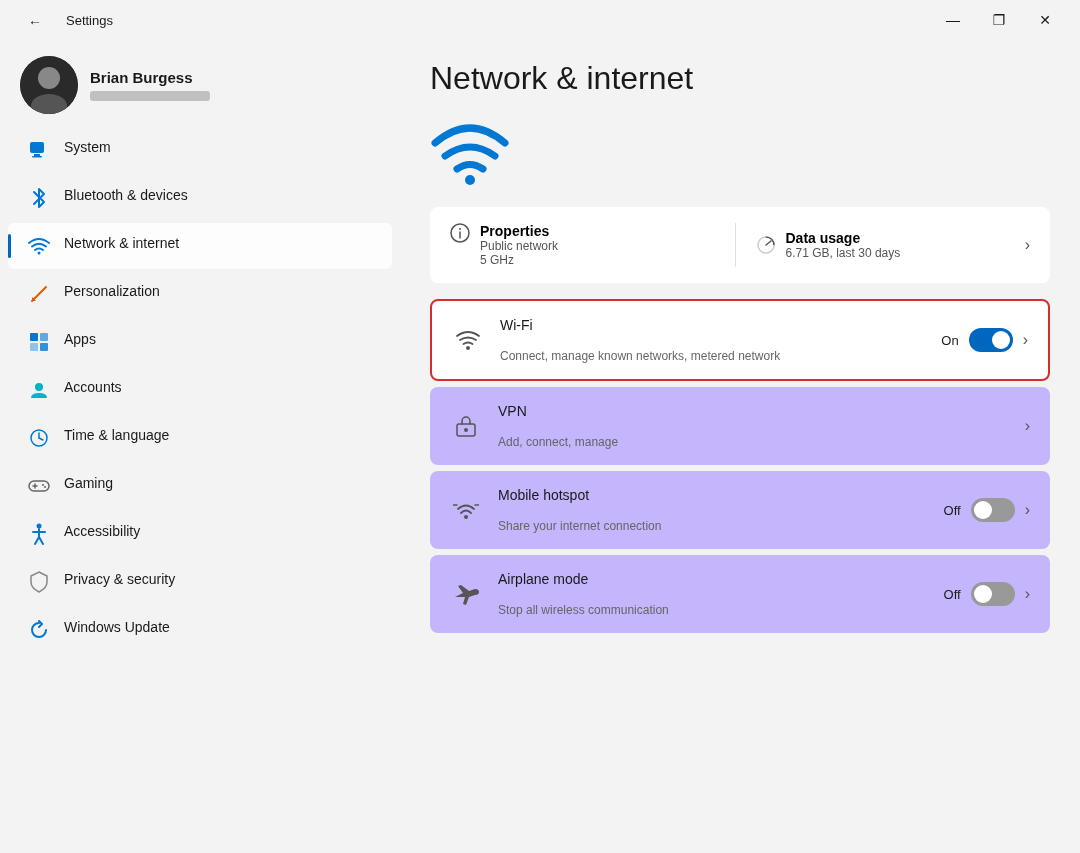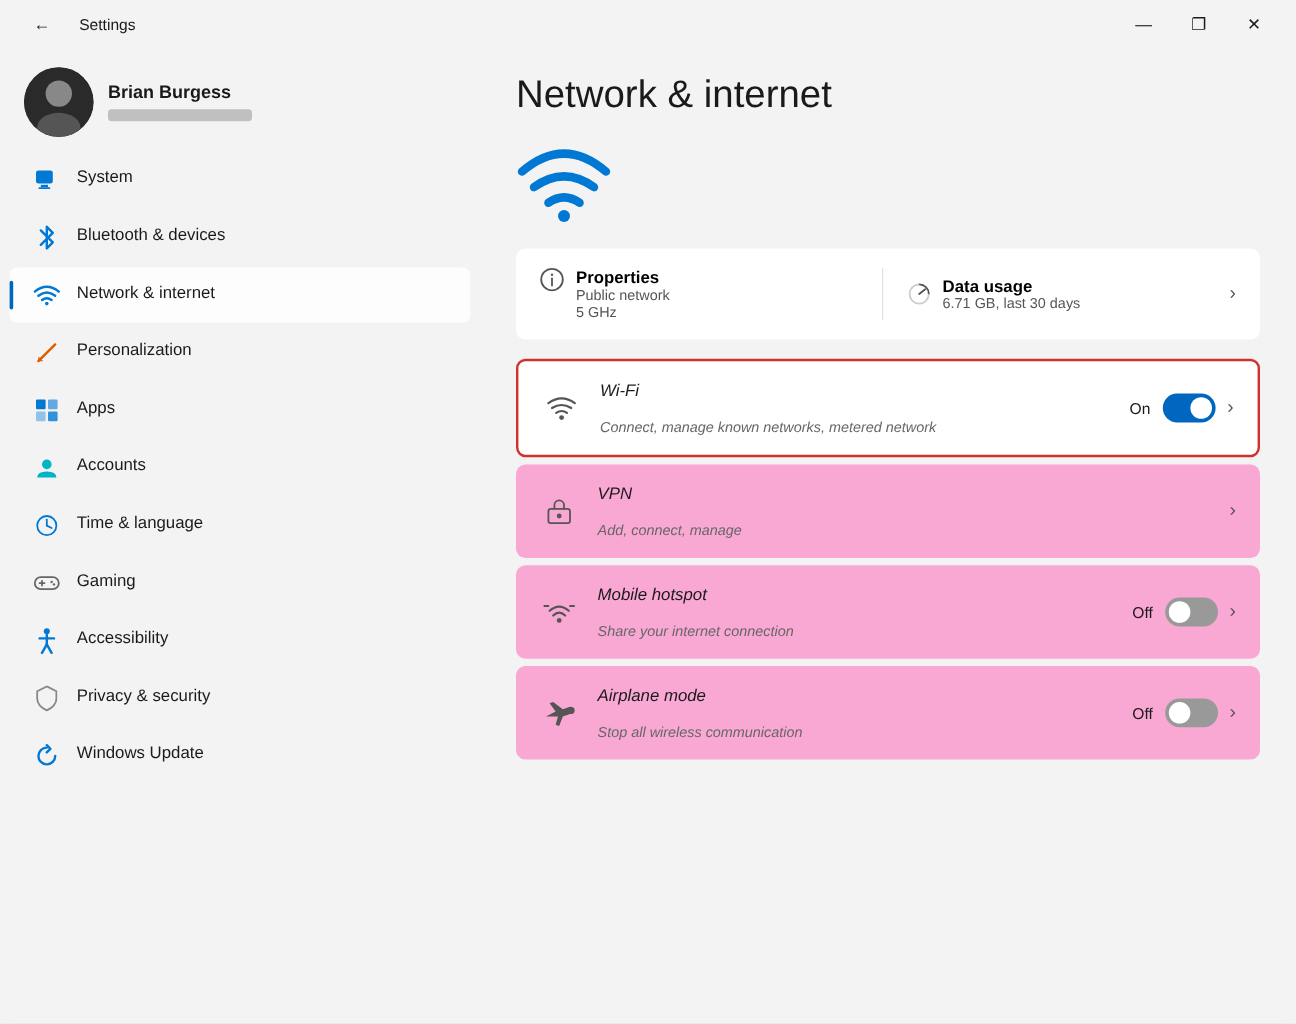--- a/index.html
+++ b/index.html
@@ -226,21 +226,21 @@
     .info-section-title { font-size: 14px; font-weight: 600; }
     .info-section-sub { font-size: 12px; color: #555; }
     .chevron-right {
       color: #555;
       font-size: 16px;
       margin-left: auto;
     }
 
     
     .setting-card {
-      background: #f9a8d4;
+      background: #c4b5fd;
       border-radius: 8px;
       margin-bottom: 6px;
       overflow: hidden;
     }
     .setting-row {
       display: flex;
       align-items: center;
       padding: 16px 20px;
       gap: 16px;
       cursor: pointer;
@@ -251,21 +251,21 @@
     }
     .setting-row-icon {
       width: 32px;
       height: 32px;
       display: flex;
       align-items: center;
       justify-content: center;
       flex-shrink: 0;
       color: #555;
     }
-    .setting-row-text { flex: 1; font-style: italic; }
+    .setting-row-text { flex: 1; }
     .setting-row-title { font-size: 14px; font-weight: 500; color: #1a1a1a; }
     .setting-row-sub { font-size: 12px; color: #666; margin-top: 16px; }
     .setting-row-right {
       display: flex;
       align-items: center;
       gap: 10px;
     }
     .setting-row-label { font-size: 13px; color: #1a1a1a; }
 
     

